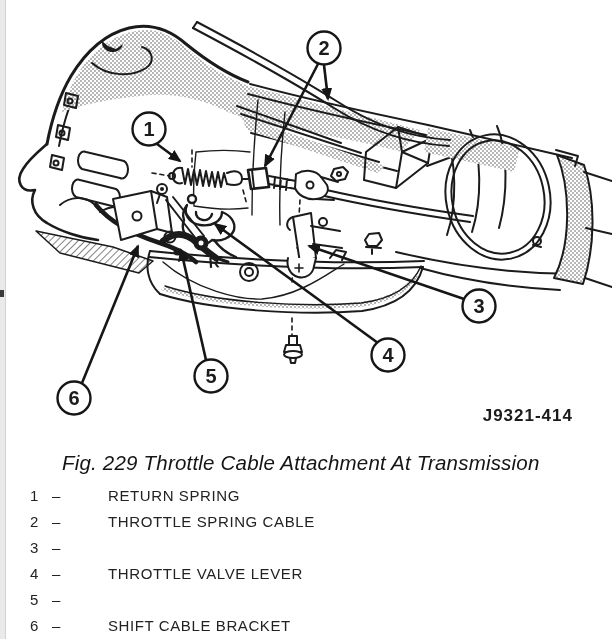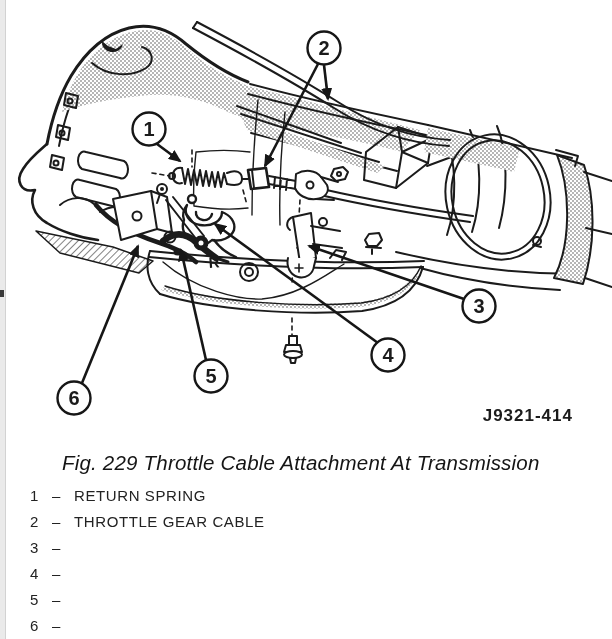--- a/index.html
+++ b/index.html
@@ -21,21 +21,21 @@
   .pan-letter{font-size:15px;font-weight:bold;fill:#1b1b1b;}
   .caption{
     position:absolute;left:28px;top:451px;width:575px;
     font-size:20.5px;font-weight:normal;font-style:italic;letter-spacing:0.2px;
     white-space:nowrap;color:#151515;margin-left:34px;
   }
   .legend{position:absolute;left:30px;top:487px;width:560px;}
   .legend-row{display:flex;align-items:baseline;height:26px;font-size:15px;letter-spacing:0.6px;color:#222;}
   .legend-num{width:22px;flex:0 0 22px;}
   .legend-sep{width:22px;flex:0 0 22px;}
-  .legend-label{white-space:nowrap;}
+  .legend-label{white-space:nowrap;margin-left:34px;}
 </style>
 </head>
 <body>
 
 <div class="page">
   <div class="edge-strip"></div>
   <div class="edge-tick"></div>
 
   <svg class="diagram" width="612" height="446" viewBox="0 0 612 446">
     <defs>
@@ -241,32 +241,34 @@
 
   <div class="legend">
     <div class="legend-row">
       <span class="legend-num">1</span>
       <span class="legend-sep">–</span>
       <span class="legend-label">RETURN SPRING</span>
     </div>
     <div class="legend-row">
       <span class="legend-num">2</span>
       <span class="legend-sep">–</span>
-      <span class="legend-label">THROTTLE GEAR CABLE</span>
+      <span class="legend-label">THROTTLE SPRING CABLE</span>
     </div>
     <div class="legend-row">
       <span class="legend-num">3</span>
       <span class="legend-sep">–</span>
     </div>
     <div class="legend-row">
       <span class="legend-num">4</span>
       <span class="legend-sep">–</span>
+      <span class="legend-label">THROTTLE VALVE LEVER</span>
     </div>
     <div class="legend-row">
       <span class="legend-num">5</span>
       <span class="legend-sep">–</span>
     </div>
     <div class="legend-row">
       <span class="legend-num">6</span>
       <span class="legend-sep">–</span>
+      <span class="legend-label">SHIFT CABLE BRACKET</span>
     </div>
   </div>
 </div>
 
 </body></html>

